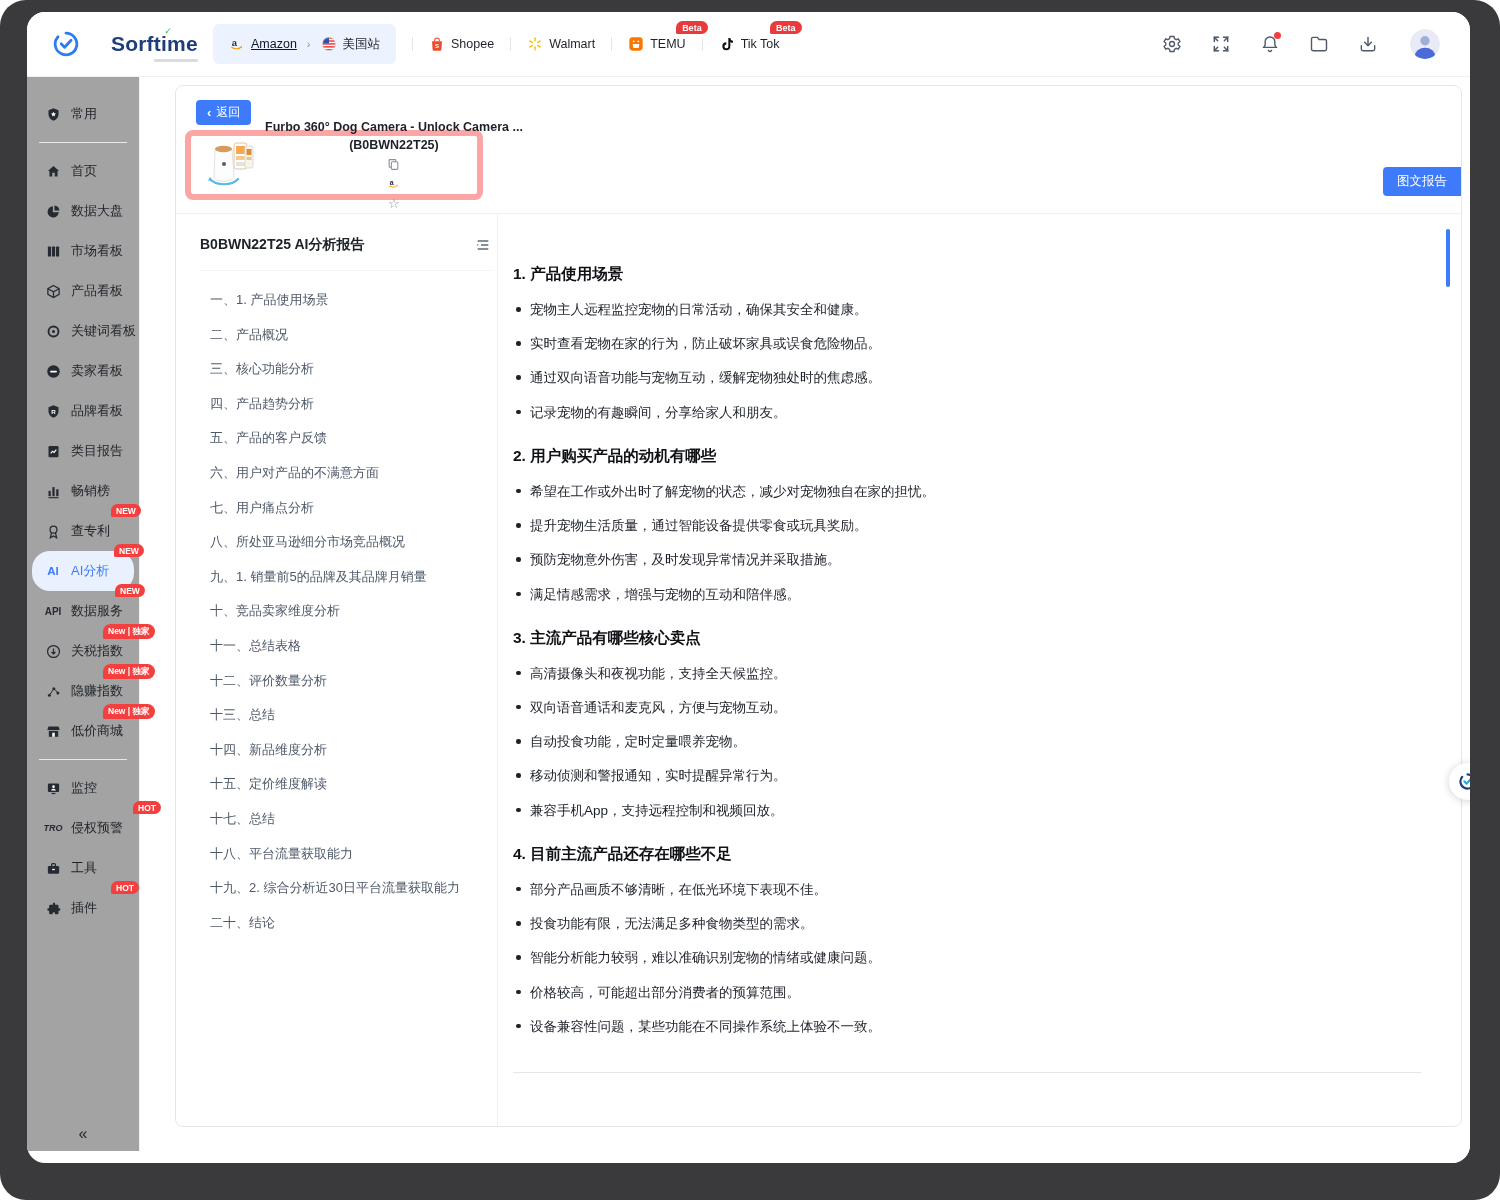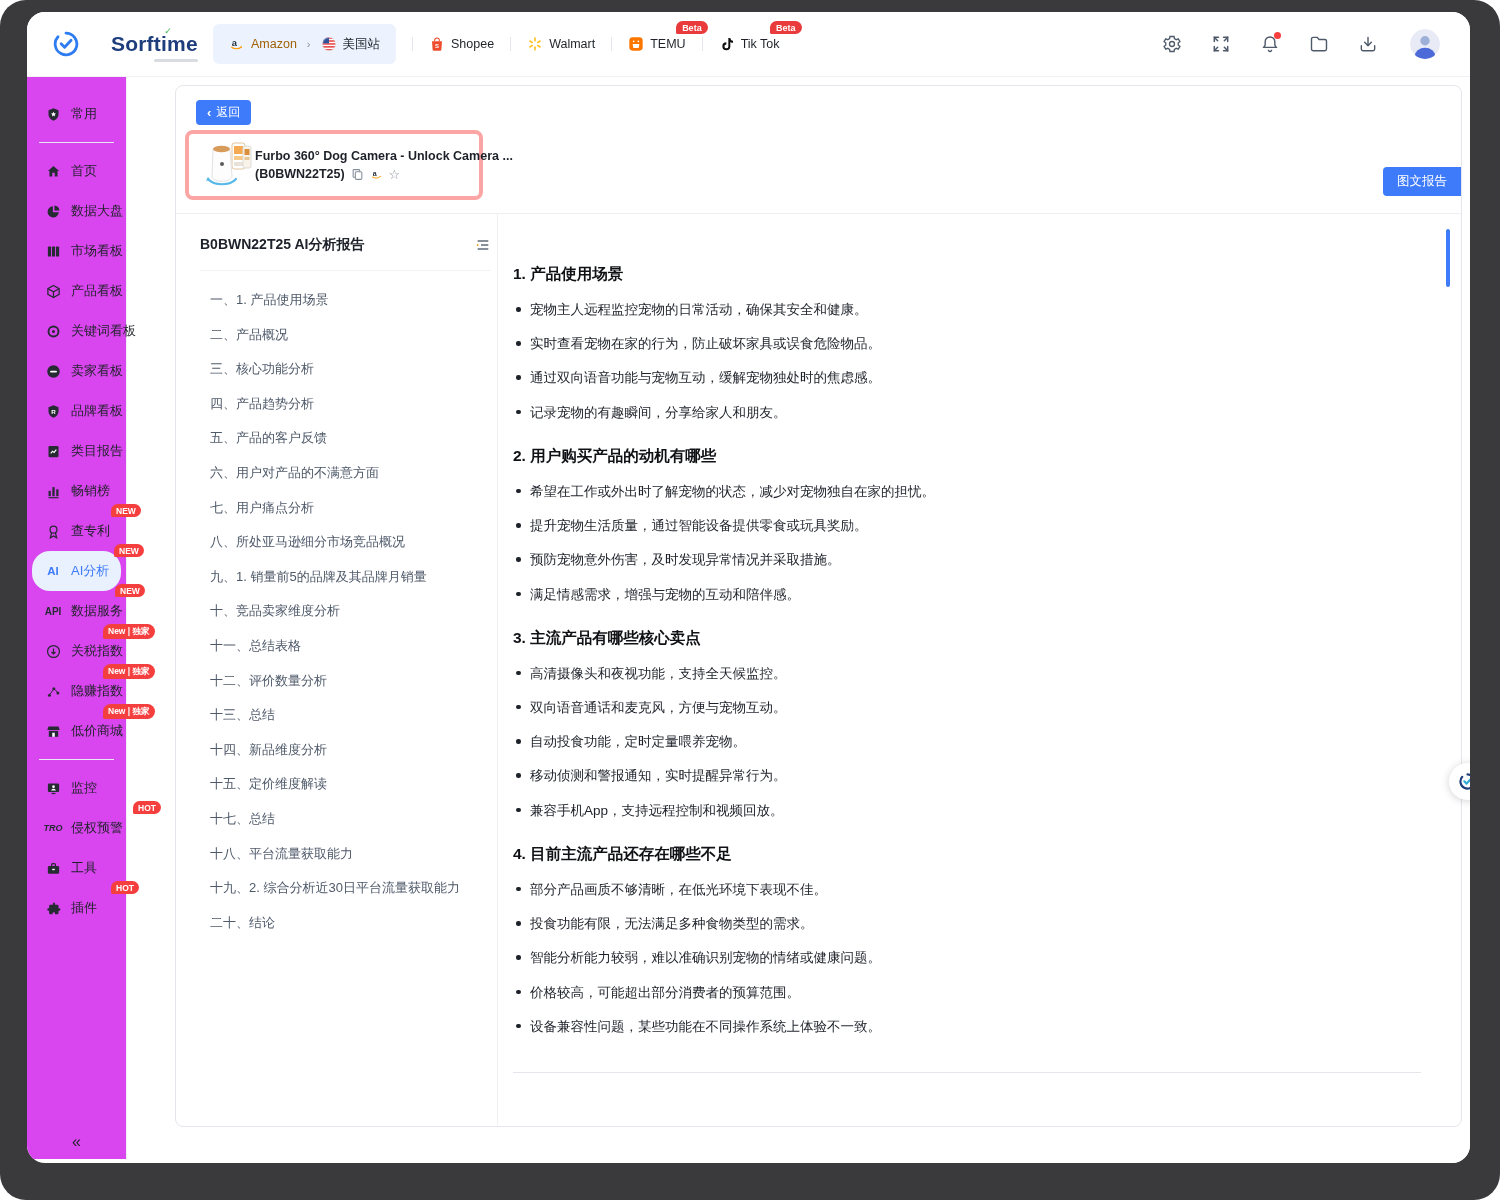--- a/index.html
+++ b/index.html
@@ -17,37 +17,37 @@
   .logo-text-wrap { position:relative;margin-left:24px; }
   .logo-text { font-size:21px; font-weight:bold; color:#1e3d7d; letter-spacing:0.2px; }
   .logo-check { position:absolute; right:26px; top:-6px; color:#3cb54a; font-size:9px; font-weight:bold; }
   .logo-tagline { position:absolute; right:0; bottom:-6px; width:44px; height:3px;
     background:#d8dbe0; border-radius:2px; }
   .mkbar { display:flex; align-items:center; height:65px; margin-left:18px; flex:1 1 auto; }
   .mk-group { display:flex; align-items:center; gap:7px; background:#ecf3fe; border-radius:6px;
     height:40px; padding:0 16px; }
   .mk-item { position:relative; display:flex; align-items:center; gap:6px; cursor:pointer; }
   .mk-label { font-size:12.5px; color:#1f2329; white-space:nowrap; }
-  .mk-label.blue { color:#a16207; }
+  .mk-label.blue { color:#0f172a;text-decoration:underline; }
   .mk-chevron { color:#86909c; font-size:11px; margin:0 3px; }
   .mk-sep { width:1px; height:14px; background:#e5e6eb; margin:0 16px; }
   .mk-icon svg { width:16px; height:16px; display:block; }
   .beta-badge { position:absolute; top:-15px; right:-22px; background:#e93b3b; color:#fff;
     font-size:9px; font-weight:bold; padding:1.5px 6px; border-radius:8px 8px 8px 2px; }
   .tb-actions { display:flex; align-items:center; }
   .tb-icon { position:relative; width:20px; height:20px; margin-left:29px; cursor:pointer; }
   .tb-icon svg { width:20px; height:20px; display:block; }
   .tb-dot { position:absolute; right:-1px; top:-2px; width:7px; height:7px; border-radius:50%;
     background:#f53f3f; }
   .avatar { width:30px; height:30px; border-radius:50%; margin:0 30px 0 32px; overflow:hidden;
     cursor:pointer; flex:0 0 auto; }
   .avatar svg { width:30px; height:30px; display:block; }
 
   
-  .sidebar { position:absolute; left:0; top:65px; bottom:4px; width:100px; background:#d946ef;
+  .sidebar { position:absolute; left:0; top:65px; bottom:12px; width:113px; background:#a3a3a3;
     border-right:1px solid #eef0f2; padding-top:17px; }
   .sb-item { position:relative; display:flex; align-items:center; gap:10px; height:40px;
     padding-left:18px; font-size:13px; color:#1f2329; cursor:pointer; white-space:nowrap; }
   .sb-icon { width:16px; display:flex; justify-content:center; flex:0 0 auto; }
   .sb-icon svg { width:15px; height:15px; display:block; }
   .sb-icon .txt-icon { font-weight:bold; color:#262b33; }
   .sb-item.active { margin:0 5px; padding-left:13px; border-radius:18px; background:#e8f1fd;
     color:#3e7bfa; }
   .sb-item.active .txt-icon { color:#3e7bfa; }
   .sb-divider { border-top:1px solid #e7e9ee; margin:8px 12px; }
@@ -59,27 +59,27 @@
   
   .main { position:absolute; left:121px; top:65px; right:0; bottom:0; background:#fff; }
   .card { position:absolute; left:27px; top:8px; right:8px; bottom:36px; background:#fff;
     border:1px solid #e5e6eb; border-radius:8px; display:flex; flex-direction:column; overflow:hidden; }
   .card-header { position:relative; height:128px; flex:0 0 auto; border-bottom:1px solid #f0f0f2; }
   .back-btn { position:absolute; left:20px; top:14px; background:#3e7bfa; color:#fff; border:none;
     border-radius:4px; font-size:12px; padding:4px 11px; cursor:pointer; display:flex;
     align-items:center; gap:5px; font-family:inherit; }
   .back-chevron { font-size:13px; font-weight:bold; line-height:1; }
   .product-card { position:absolute; left:9px; top:44px; width:298px; height:70px;
-    border:4px solid #fca5a5; border-radius:8px; display:flex; align-items:center; 
+    border:6px solid #fca5a5; border-radius:8px; display:flex; align-items:center; gap:8px;
     padding:0 10px; cursor:pointer; background:#fff; }
   .product-img svg { width:56px; height:56px; display:block; }
   .product-title { font-size:12.5px; color:#1d2129; font-weight:bold; white-space:nowrap;
     overflow:hidden; }
   .product-meta { font-size:12.5px; color:#1d2129; font-weight:bold; display:flex;
-    align-items:center; gap:6px; margin-top:4px; }
+    align-items:center; gap:6px; margin-top:4px;flex-direction:column; }
   .pm-icon { color:#86909c; cursor:pointer; display:flex; align-items:center; }
   .pm-icon svg { width:13px; height:13px; display:block; }
   .pm-star { font-size:13px; color:#86909c; }
   .report-btn { position:absolute; right:0; top:81px; background:#3e7bfa; color:#ffffff; border:none;
     border-radius:4px 0 0 4px; font-size:12.5px; padding:6px 14px; cursor:pointer; font-family:inherit; }
 
   .card-body { flex:1 1 auto; display:flex; min-height:0; }
   .toc { width:322px; flex:0 0 auto; border-right:1px solid #f0f0f2; padding:22px 6px 0 24px;
     overflow:hidden; }
   .toc-head { display:flex; align-items:center; justify-content:space-between; }

